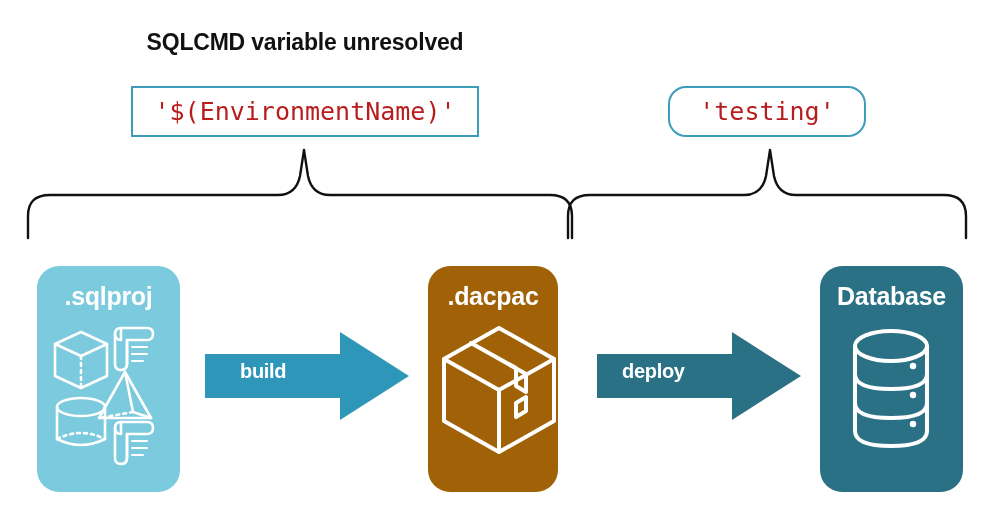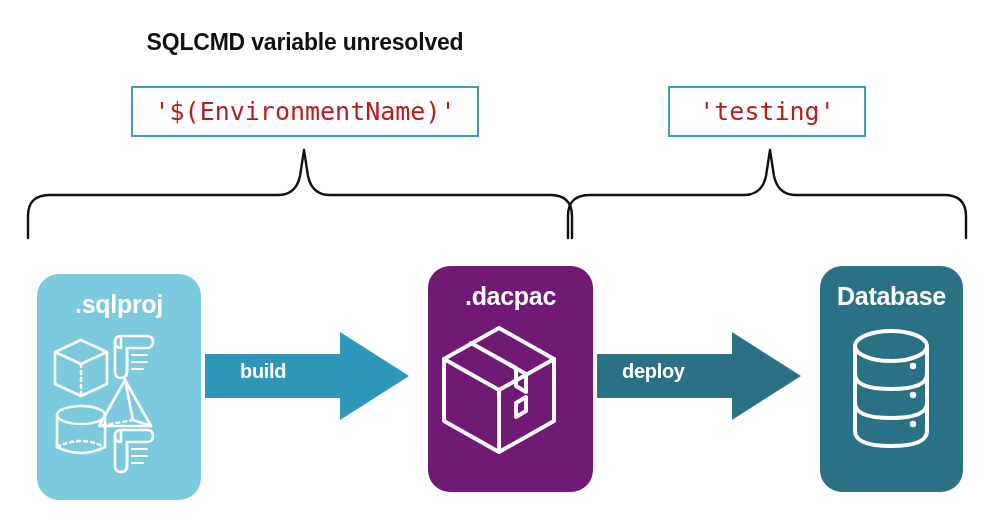--- a/index.html
+++ b/index.html
@@ -32,21 +32,21 @@
     display: flex;
     align-items: center;
     justify-content: center;
     font-family: "DejaVu Sans Mono", monospace;
     font-size: 25px;
     color: #b91c1c;
     letter-spacing: 0px;
     white-space: nowrap;
   }
   #chip-left  { left: 131px; top: 86px; width: 348px; height: 51px; }
-  #chip-right { left: 668px; top: 86px; width: 198px; height: 51px; }
+  #chip-right { left: 668px; top: 86px; width: 198px; height: 51px; border-radius: 18px; }
 
   
   .brace { position: absolute; }
   #brace-left  { left: 26px;  top: 148px; }
   #brace-right { left: 566px; top: 148px; }
 
   
   .artifact {
     position: absolute;
     border-radius: 22px;
@@ -54,23 +54,23 @@
   }
   .artifact-label {
     position: absolute;
     left: 0; right: 0;
     text-align: center;
     font-weight: bold;
     font-size: 25px;
     letter-spacing: -0.3px;
     color: #ffffff;
   }
-  #box-sqlproj  { left: 37px;  top: 266px; width: 164px; height: 226px; background: #7ccadd; margin-top: 8px; }
+  #box-sqlproj  { left: 37px;  top: 266px; width: 143px; height: 226px; background: #7ccadd; }
   #box-sqlproj  .artifact-label { top: 16px; }
-  #box-dacpac   { left: 428px; top: 266px; width: 165px; height: 226px; background: #701a75; }
+  #box-dacpac   { left: 428px; top: 266px; width: 130px; height: 226px; background: #a16207; }
   #box-dacpac   .artifact-label { top: 16px; }
   #box-database { left: 820px; top: 266px; width: 143px; height: 226px; background: #2b7186; }
   #box-database .artifact-label { top: 16px; }
 
   .art-svg { position: absolute; left: 0; top: 0; }
 
   
   .arrow { position: absolute; }
   #arrow-build  { left: 205px; top: 332px; }
   #arrow-deploy { left: 597px; top: 332px; }

